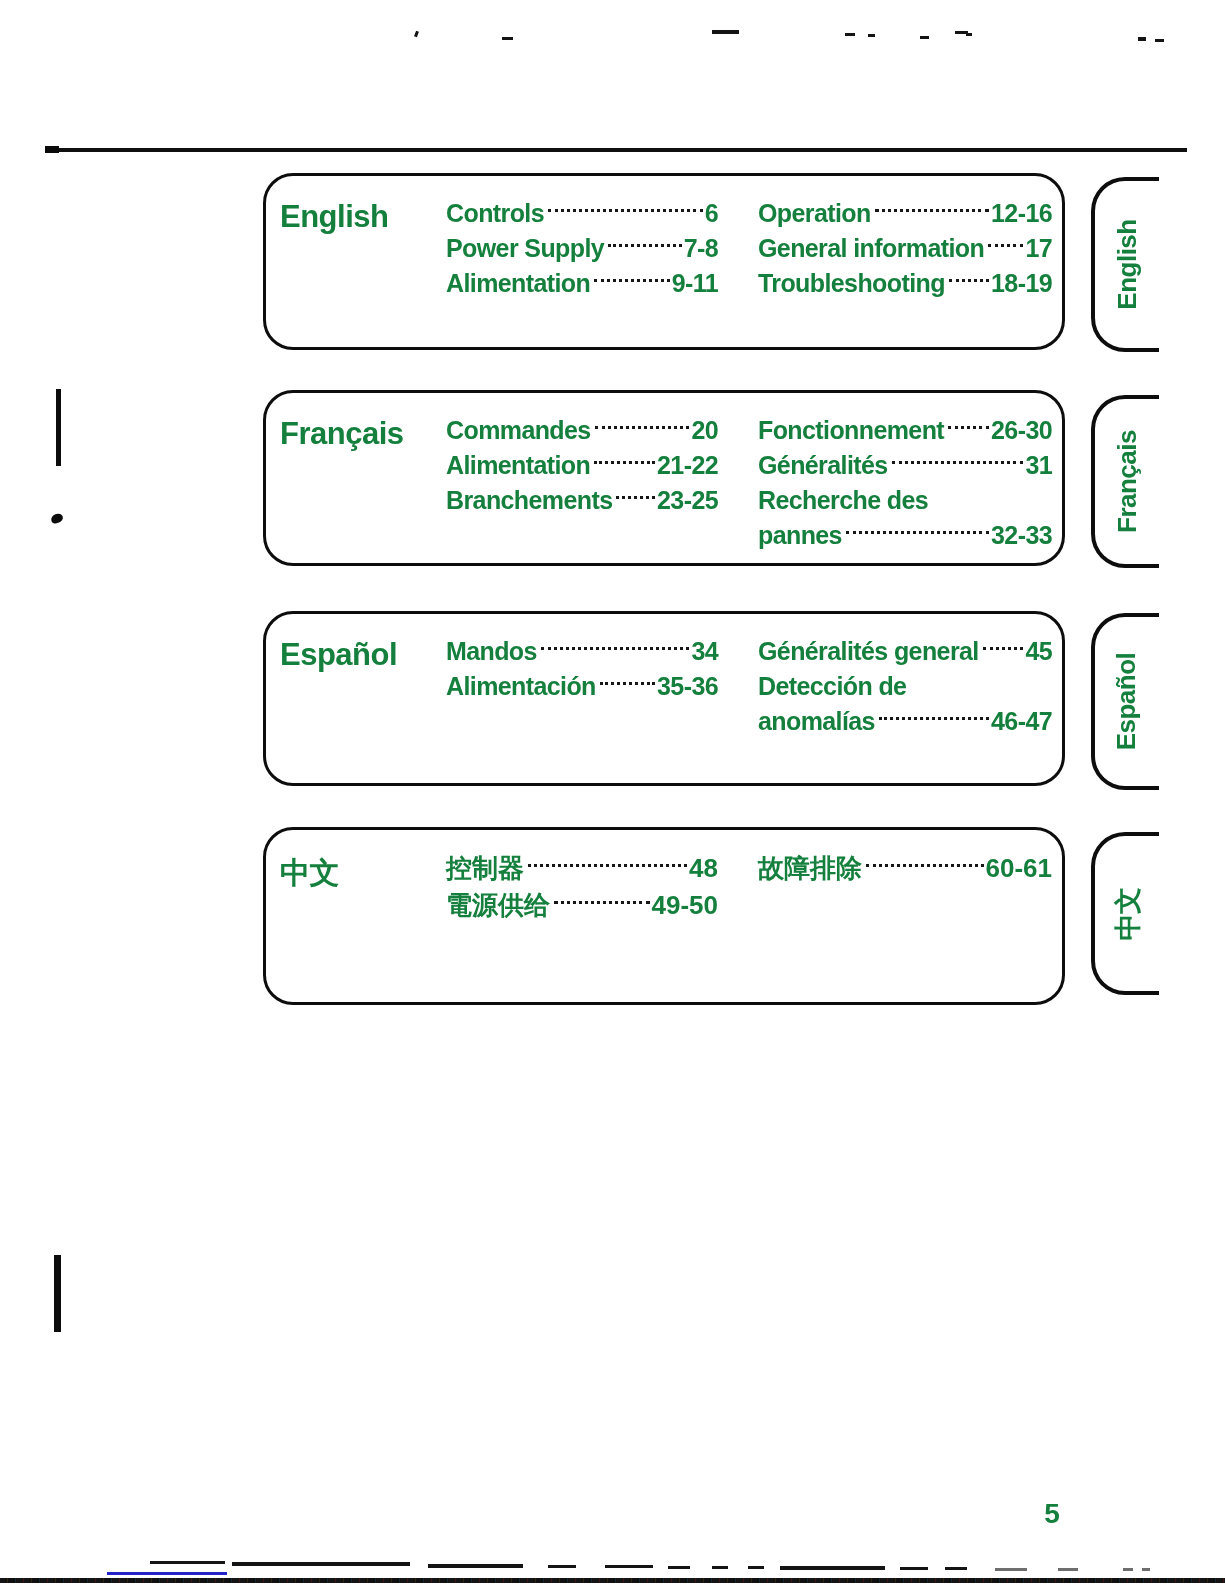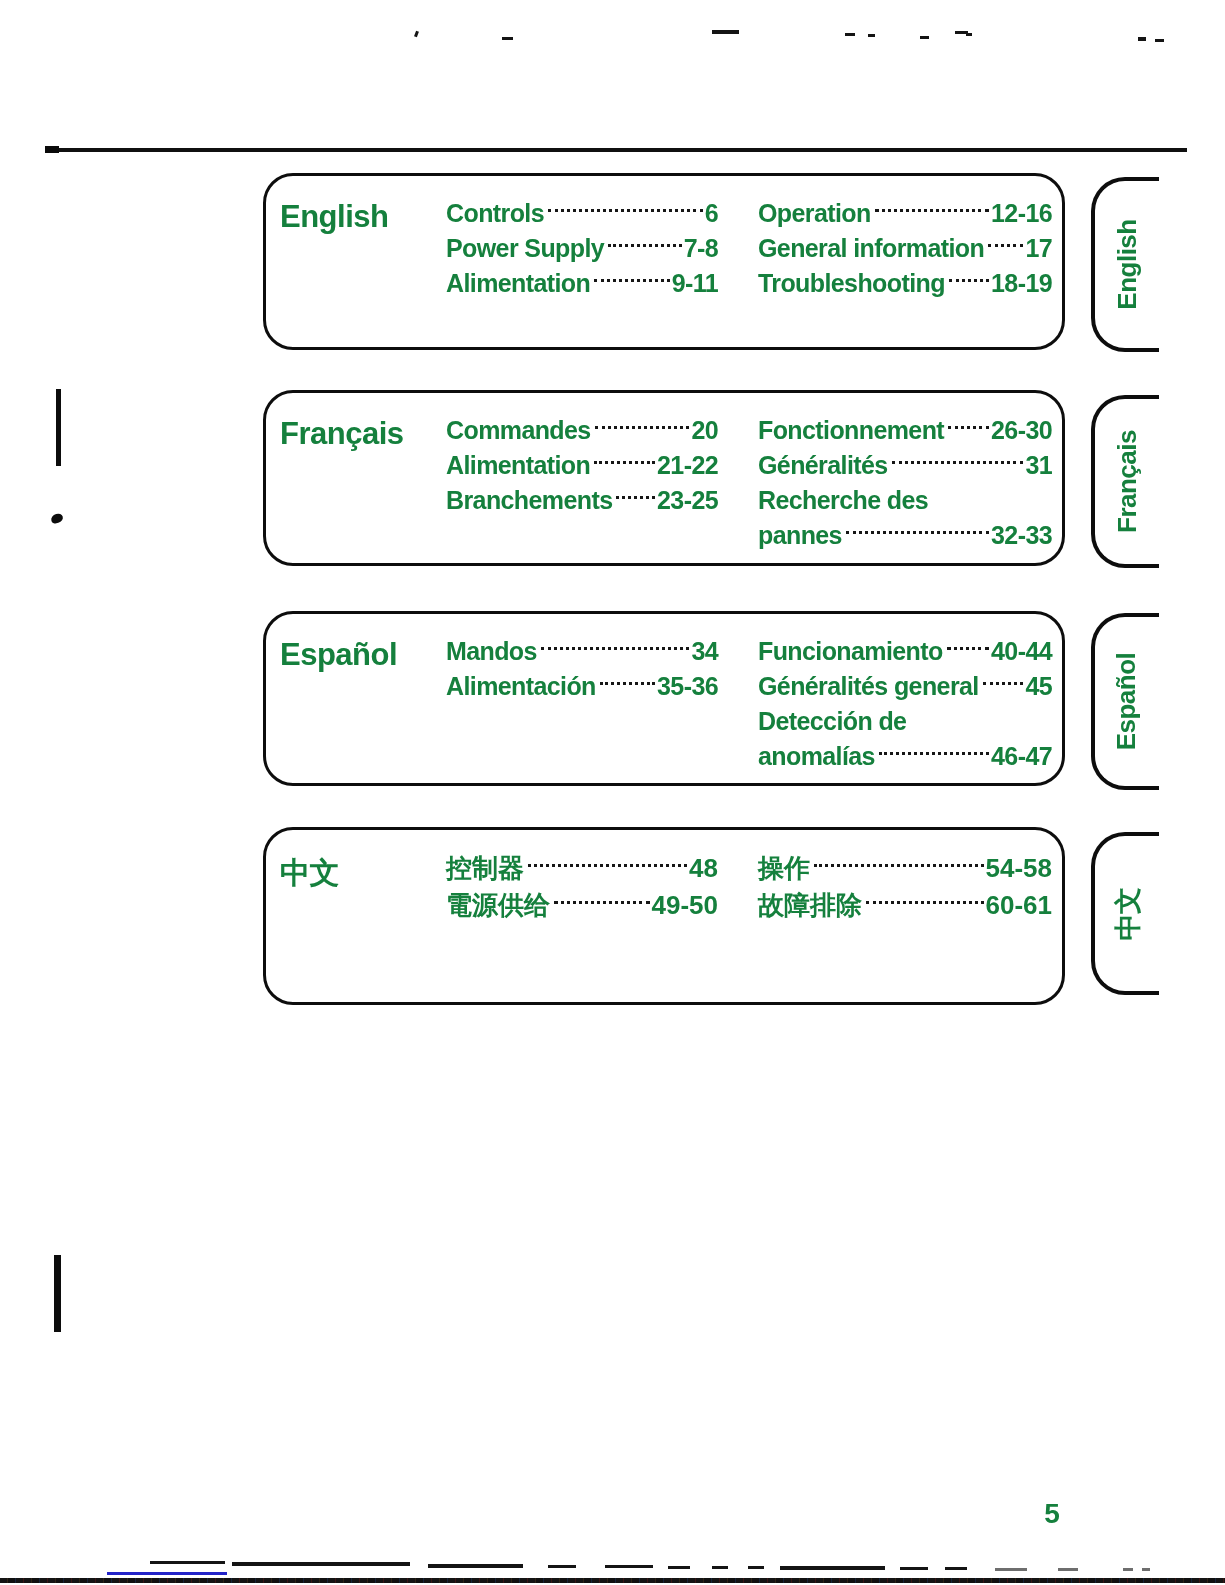--- a/index.html
+++ b/index.html
@@ -171,25 +171,20 @@
             </div>
             <div class="line">
               <span class="lbl">Alimentación</span>
               <span class="dots"></span>
               <span class="pg">35-36</span>
             </div>
           </div>
           <div class="colgap"></div>
           <div class="colB">
             <div class="line">
-              <span class="lbl">Funcionamiento</span>
-              <span class="dots"></span>
-              <span class="pg">40-44</span>
-            </div>
-            <div class="line">
               <span class="lbl">Généralités general</span>
               <span class="dots"></span>
               <span class="pg">45</span>
             </div>
             <div class="line">
               <span class="lbl">Detección de</span>
             </div>
             <div class="line">
               <span class="lbl">anomalías</span>
               <span class="dots"></span>
@@ -208,25 +203,20 @@
               <span class="pg">48</span>
             </div>
             <div class="line">
               <span class="lbl">電源供给</span>
               <span class="dots"></span>
               <span class="pg">49-50</span>
             </div>
           </div>
           <div class="colgap"></div>
           <div class="colB">
-            <div class="line">
-              <span class="lbl">操作</span>
-              <span class="dots"></span>
-              <span class="pg">54-58</span>
-            </div>
             <div class="line">
               <span class="lbl">故障排除</span>
               <span class="dots"></span>
               <span class="pg">60-61</span>
             </div>
           </div>
         </div>
       </div>
     </div>
   <div id="tabs">

